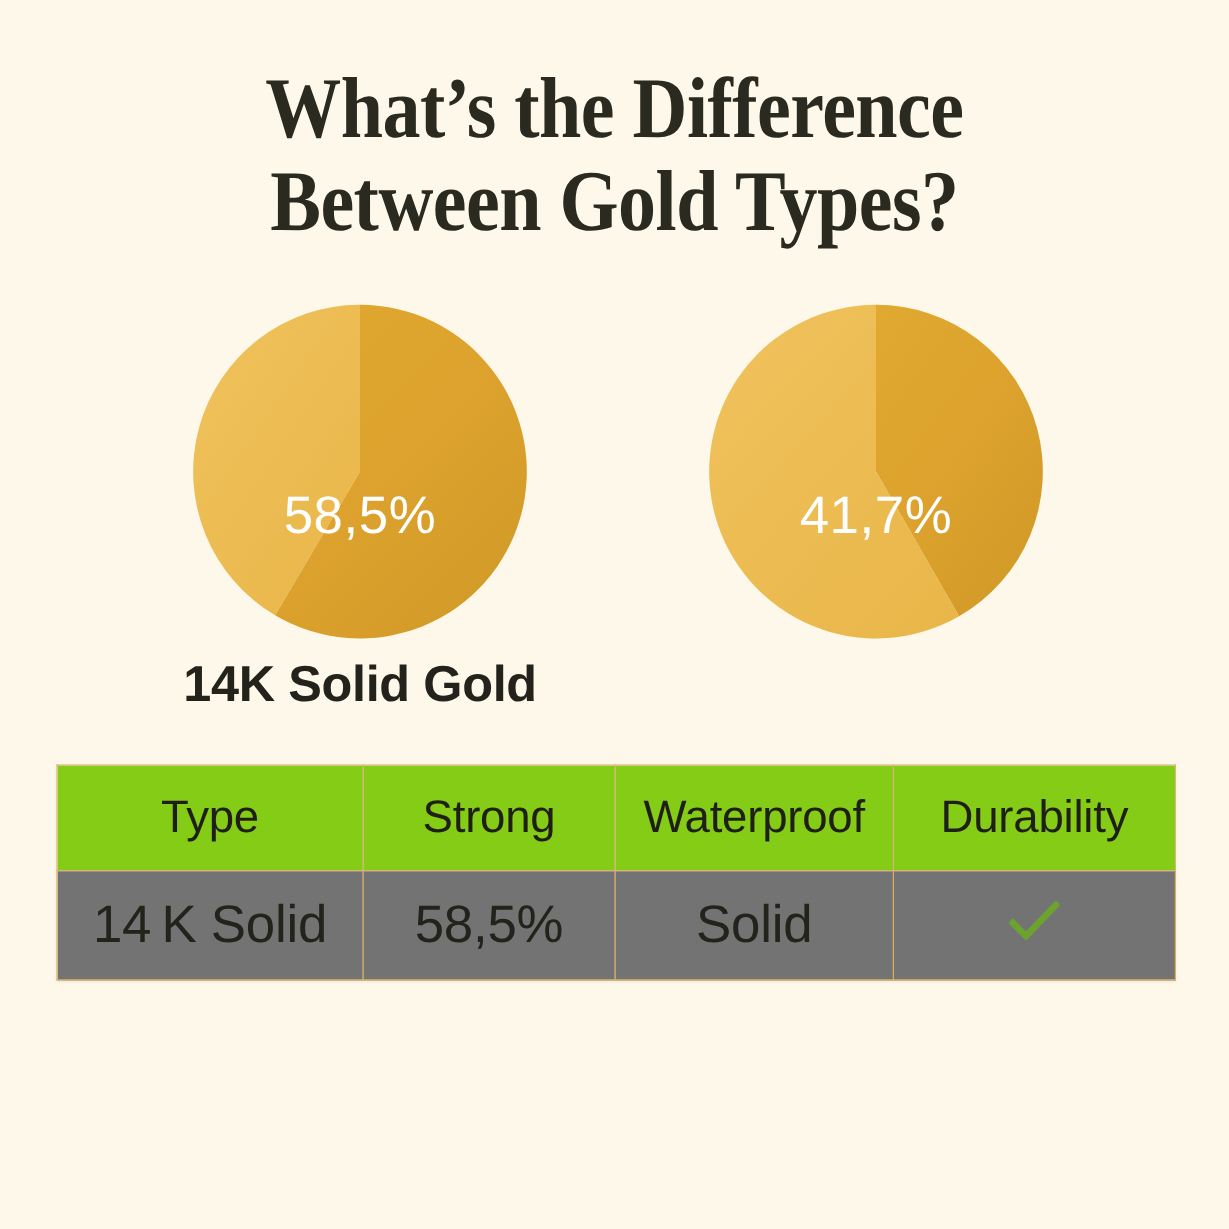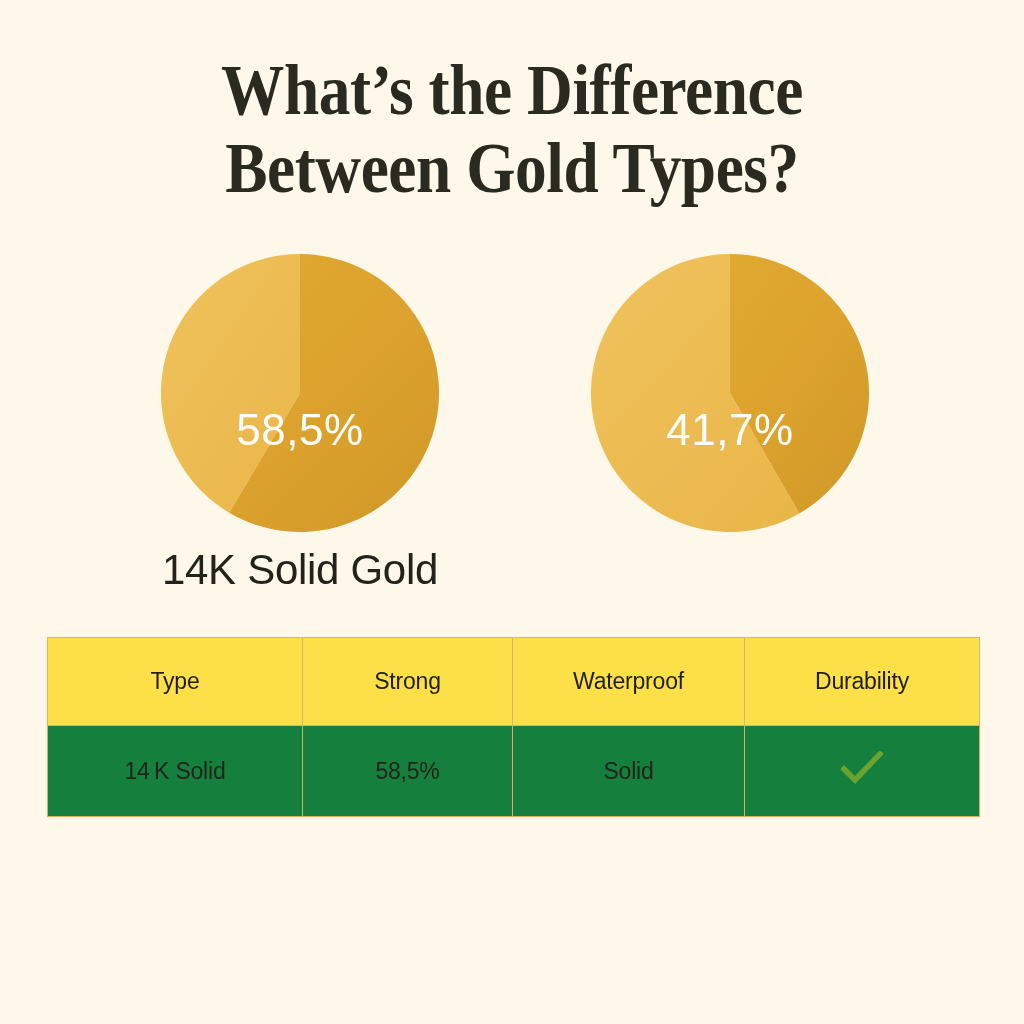--- a/index.html
+++ b/index.html
@@ -78,21 +78,21 @@
     top: 546px;
     width: 1024px;
     height: 62px;
   }
   .caption {
     position: absolute;
     top: 0;
     width: 400px;
     text-align: center;
     font-size: 42px;
-    font-weight: 400;
+    font-weight: 700;
     color: #23231C;
     letter-spacing: -0.3px;
     white-space: nowrap;
   }
   .caption.left  { left: 100px; }
   .caption.right { left: 530px; }
 
   
   .cmp-table {
     position: absolute;
@@ -111,32 +111,32 @@
 
   .cmp-table th,
   .cmp-table td {
     border: 1px solid #D9AE62;
     text-align: center;
     vertical-align: middle;
     font-weight: 400;
   }
 
   .cmp-table thead th {
-    background: #fde047;
+    background: #84cc16;
     height: 88px;
-    font-size: 23px;
+    font-size: 38px;
     color: #1F1F18;
     letter-spacing: -0.2px;
     border-color: #D8B477;
   }
 
   .cmp-table tbody td {
-    background: #15803d;
+    background: #737373;
     height: 91px;
-    font-size: 23px;
+    font-size: 44px;
     color: #23231C;
     letter-spacing: -0.2px;
     white-space: nowrap;
   }
 
   .check {
     display: inline-block;
     line-height: 1;
     font-size: 40px;
     font-weight: bold;

